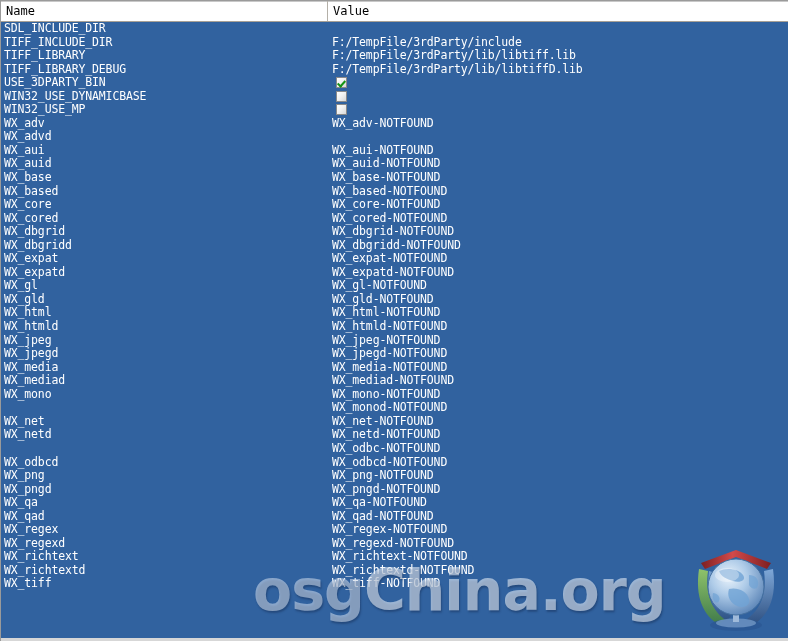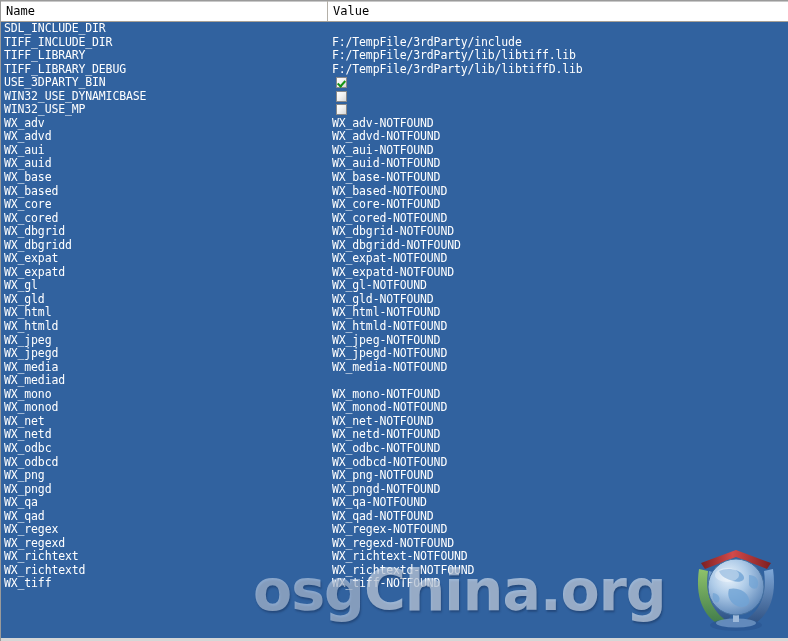--- a/index.html
+++ b/index.html
@@ -183,21 +183,20 @@
       <div class="row">
         <div class="cell cell-name">WIN32_USE_MP</div>
         <div class="cell cell-value"><span class="cbox"></span></div>
       </div>
       <div class="row">
         <div class="cell cell-name">WX_adv</div>
         <div class="cell cell-value">WX_adv-NOTFOUND</div>
       </div>
       <div class="row">
         <div class="cell cell-name">WX_advd</div>
-        <div class="cell cell-value">WX_advd-NOTFOUND</div>
       </div>
       <div class="row">
         <div class="cell cell-name">WX_aui</div>
         <div class="cell cell-value">WX_aui-NOTFOUND</div>
       </div>
       <div class="row">
         <div class="cell cell-name">WX_auid</div>
         <div class="cell cell-value">WX_auid-NOTFOUND</div>
       </div>
       <div class="row">
@@ -255,39 +254,38 @@
       <div class="row">
         <div class="cell cell-name">WX_jpegd</div>
         <div class="cell cell-value">WX_jpegd-NOTFOUND</div>
       </div>
       <div class="row">
         <div class="cell cell-name">WX_media</div>
         <div class="cell cell-value">WX_media-NOTFOUND</div>
       </div>
       <div class="row">
         <div class="cell cell-name">WX_mediad</div>
+        <div class="cell cell-value">WX_mediad-NOTFOUND</div>
       </div>
       <div class="row">
         <div class="cell cell-name">WX_mono</div>
         <div class="cell cell-value">WX_mono-NOTFOUND</div>
       </div>
       <div class="row">
-        <div class="cell cell-name">WX_monod</div>
         <div class="cell cell-value">WX_monod-NOTFOUND</div>
       </div>
       <div class="row">
         <div class="cell cell-name">WX_net</div>
         <div class="cell cell-value">WX_net-NOTFOUND</div>
       </div>
       <div class="row">
         <div class="cell cell-name">WX_netd</div>
         <div class="cell cell-value">WX_netd-NOTFOUND</div>
       </div>
       <div class="row">
-        <div class="cell cell-name">WX_odbc</div>
         <div class="cell cell-value">WX_odbc-NOTFOUND</div>
       </div>
       <div class="row">
         <div class="cell cell-name">WX_odbcd</div>
         <div class="cell cell-value">WX_odbcd-NOTFOUND</div>
       </div>
       <div class="row">
         <div class="cell cell-name">WX_png</div>
         <div class="cell cell-value">WX_png-NOTFOUND</div>
       </div>

